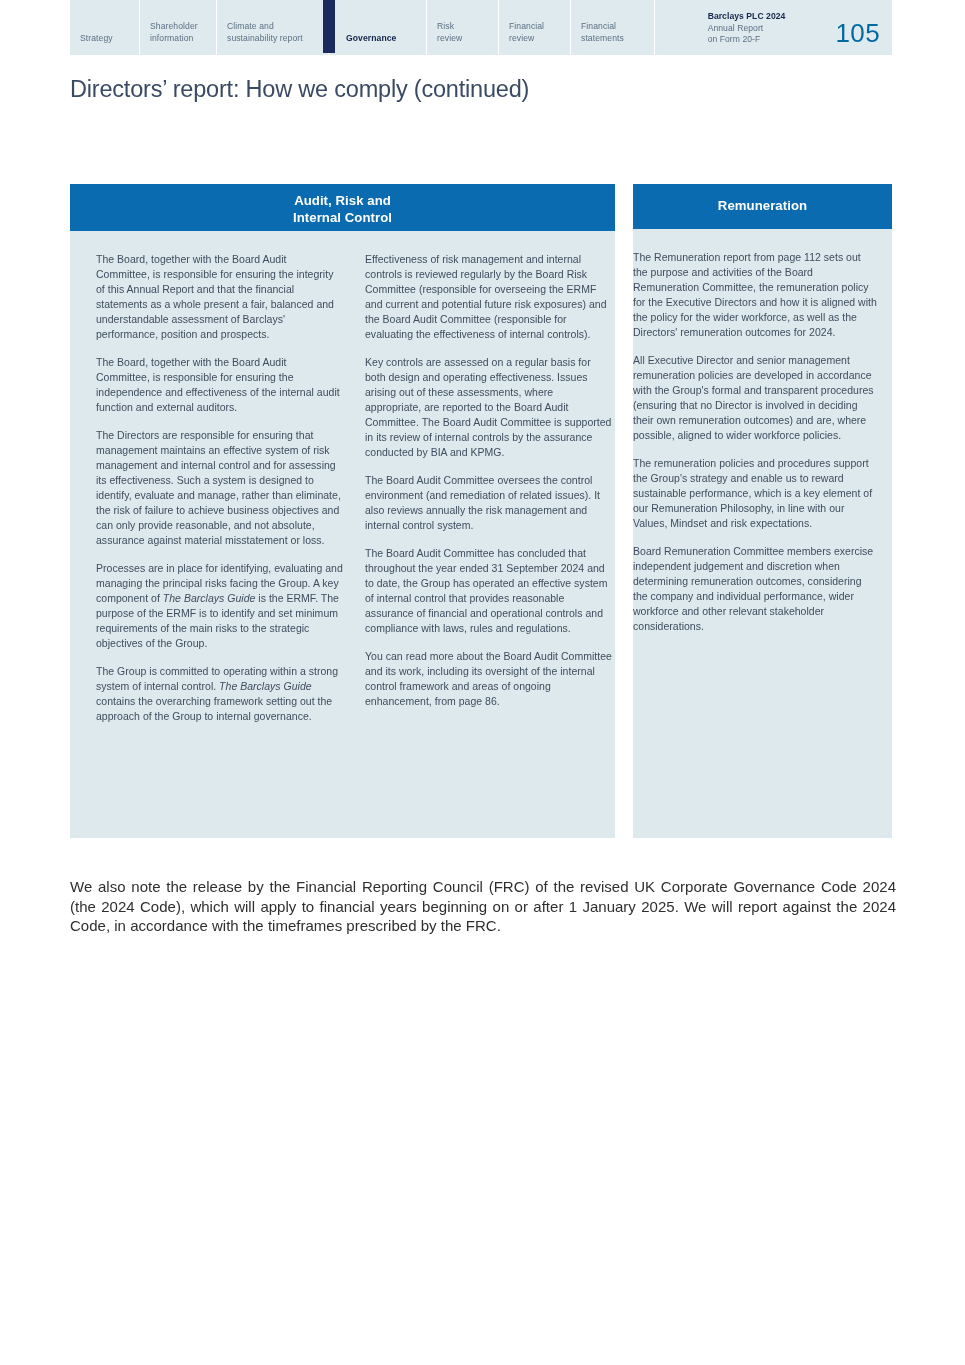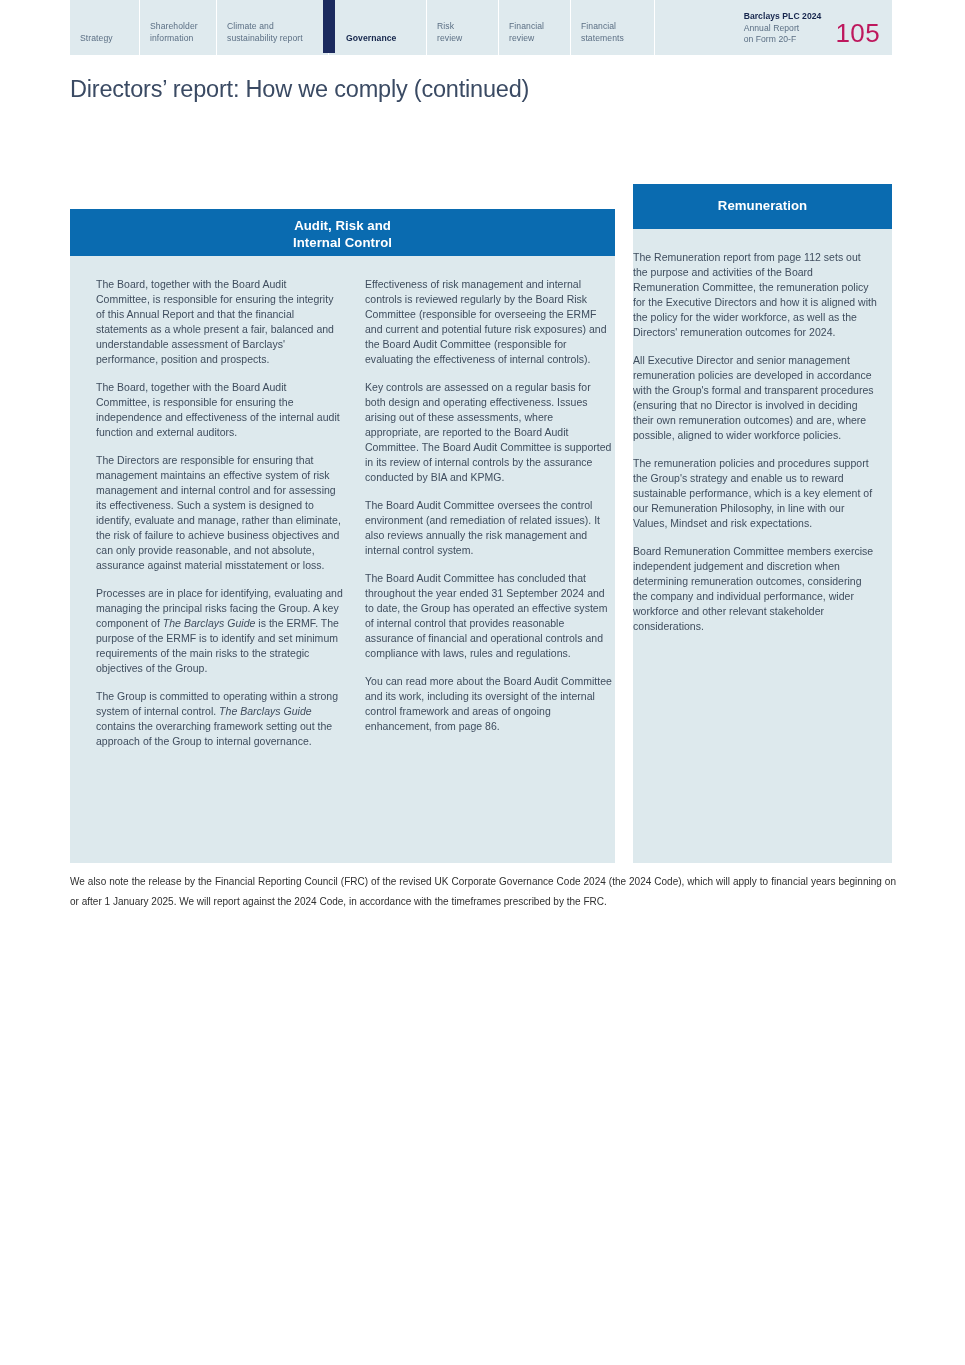--- a/index.html
+++ b/index.html
@@ -83,23 +83,24 @@
     color: #5b6f84;
     letter-spacing: 0.05px;
   }
   .report-line.b {
     font-weight: bold;
     color: #16264d;
   }
   .page-number {
     font-size: 26px;
     line-height: 26px;
-    color: #be185d;
+    color: #0369a1;
     font-weight: 300;
     letter-spacing: 0.4px;
+    margin-left: 36px;
   }
 
   
   .page-title {
     position: absolute;
     left: 70px;
     top: 58px;
     font-size: 23.5px;
     line-height: 30px;
     color: #3a4a63;
@@ -114,21 +115,21 @@
     left: 70px;
     top: 184px;
     width: 822px;
     display: flex;
     gap: 18px;
   }
   .card {
     background: #dde9ed;
     box-sizing: border-box;
   }
-  .card.wide { width: 545px; margin-top: 25px; }
+  .card.wide { width: 545px; }
   .card.narrow { width: 259px; }
 
   .card-head {
     background: #0a6bb0;
     color: #ffffff;
     text-align: center;
     font-weight: bold;
     font-size: 13.2px;
     line-height: 16.5px;
     letter-spacing: 0.05px;
@@ -168,21 +169,21 @@
   }
   p.body-p:last-child { margin-bottom: 0; }
   p.body-p em { font-style: italic; }
 
   
   .bottom-note {
     position: absolute;
     left: 70px;
     top: 862px;
     width: 826px;
-    font-size: 10px;
+    font-size: 15px;
     line-height: 19.5px;
     color: #2f2f2f;
     text-align: justify;
     letter-spacing: 0.01px;
   }
 </style>
 </head>
 <body>
 
 <div class="topnav">

